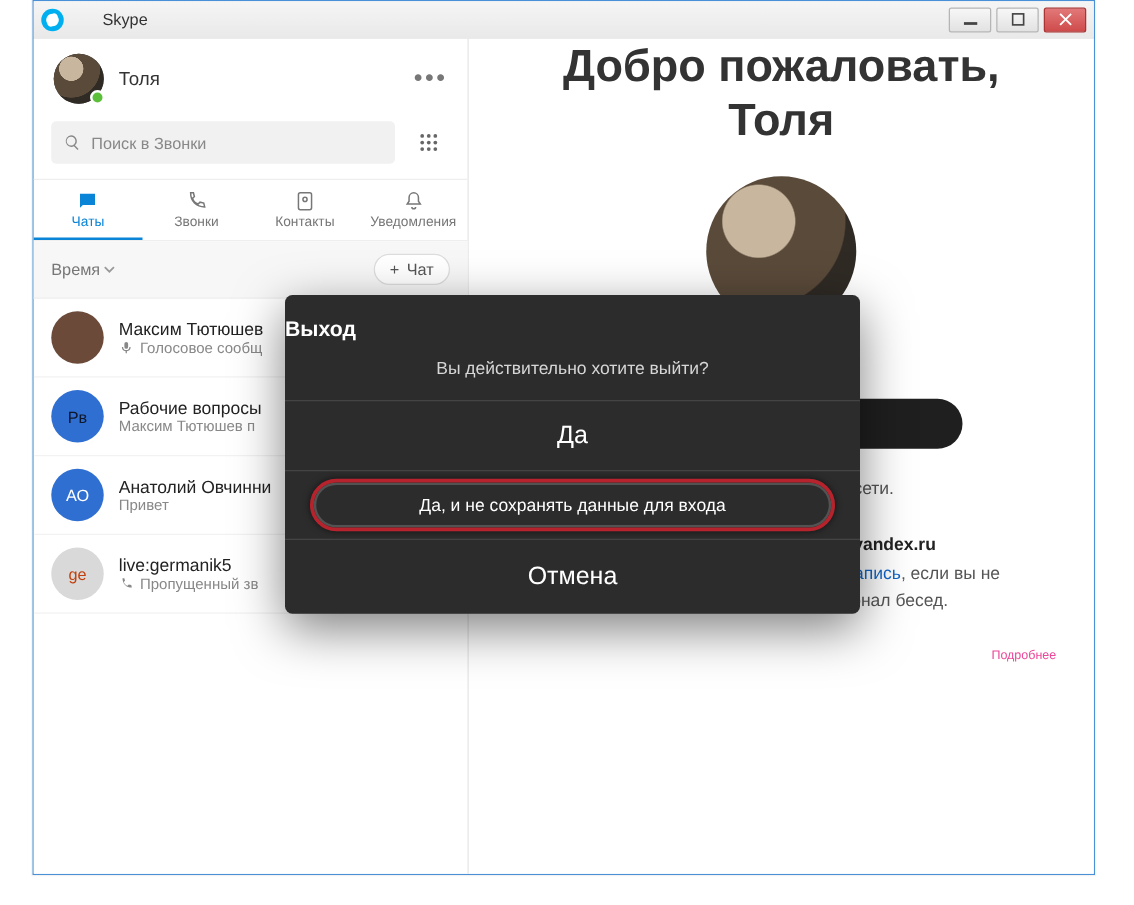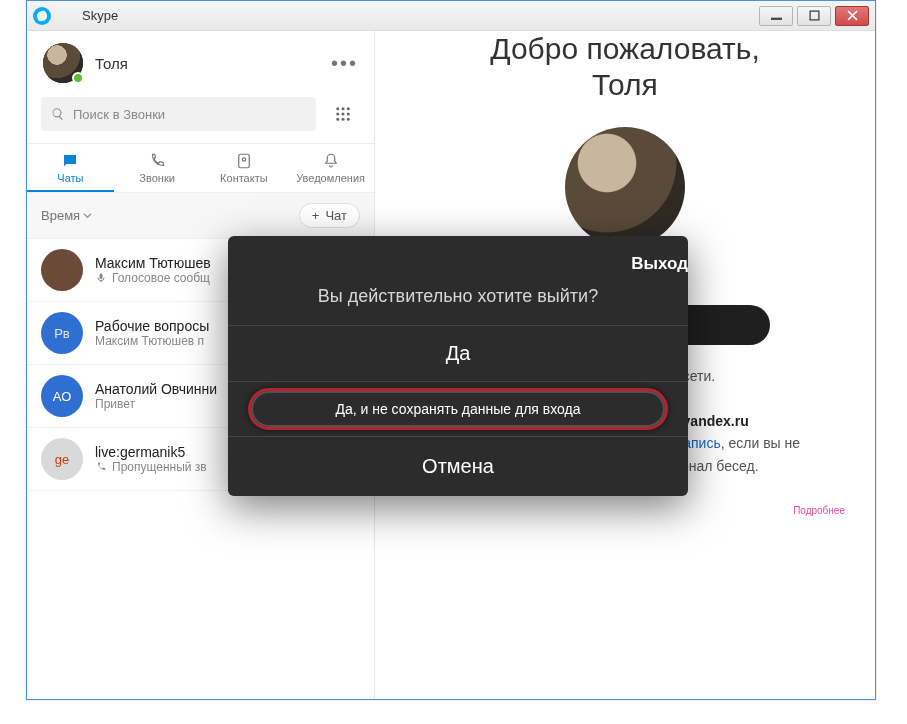--- a/index.html
+++ b/index.html
@@ -43,34 +43,34 @@
   .list { flex:1; overflow:hidden;}
   .item { display:flex; align-items:center; padding:10px 14px; border-bottom:1px solid #f2f2f2; gap:12px; cursor:pointer;}
   .item-avatar { width:42px; height:42px; border-radius:50%; display:flex; align-items:center; justify-content:center; color:#fff; font-size:13px; flex-shrink:0;}
   .item-texts { overflow:hidden;}
   .item-title { font-size:14px; color:#222; white-space:nowrap; overflow:hidden; text-overflow:ellipsis;}
   .item-subtitle { font-size:12px; color:#888; display:flex; align-items:center; gap:5px; white-space:nowrap; overflow:hidden;}
   .item-subtitle svg { width:12px; height:12px; fill:#888; flex-shrink:0;}
 
   
   .main { flex:1; position:relative; padding:0 30px; text-align:center; color:#333; overflow:hidden;}
-  .welcome-title { font-size:30px; font-weight:400; margin-top:0; line-height:1.2;}
+  .welcome-title { font-size:36px; font-weight:700; margin-top:0; line-height:1.2;}
   .welcome-avatar { width:120px; height:120px; border-radius:50%; background:linear-gradient(135deg,#3a3a3a,#6a6a6a); margin:24px auto 18px; overflow:hidden;}
   .plan-row { display:flex; align-items:center; justify-content:center; gap:16px; color:#666; font-size:14px;}
   .plan-row .chk { width:22px; height:22px; color:#888;}
   .dark-btn-back { width:290px; height:40px; border-radius:22px; background:#1f1f1f; margin:18px auto 20px;}
   .info-text { font-size:14px; color:#555; line-height:1.6; max-width:380px; margin:0 auto;}
   .info-text .link { color:#1367c9; cursor:pointer;}
   .info-text .bold { font-weight:700; color:#222;}
   .more-link { display:block; margin-top:28px; color:#ec4899; font-size:10px; cursor:pointer;text-align:right;}
 
   
   .modal { position:absolute; top:236px; left:228px; width:460px; background:#2c2c2c; color:#fff; border-radius:6px; box-shadow:0 12px 40px rgba(0,0,0,.5); overflow:hidden; z-index:50;}
-  .modal-title { text-align:right; font-size:17px; font-weight:600; padding:18px 0 12px;}
-  .modal-sub { text-align:center; font-size:18px; color:#d6d6d6; padding-bottom:18px; border-bottom:1px solid #444;}
+  .modal-title { text-align:left; font-size:17px; font-weight:600; padding:18px 0 12px;}
+  .modal-sub { text-align:center; font-size:14px; color:#d6d6d6; padding-bottom:18px; border-bottom:1px solid #444;}
   .modal-btn { text-align:center; font-size:20px; padding:16px 0; border-bottom:1px solid #444; cursor:pointer;}
   .modal-btn:last-child { border-bottom:none; padding:18px 0;}
   .highlight-wrap { padding:6px 20px; border-bottom:1px solid #444; position:relative;}
   .highlight-btn { border:3px solid #b6232c; border-radius:24px; padding:10px 0; text-align:center; font-size:14px; cursor:pointer; box-shadow:0 0 0 2px rgba(255,255,255,.18) inset, 0 0 6px rgba(0,0,0,.6);}
 
   .av-photo { background: radial-gradient(circle at 35% 30%, #c8b79e 0 25%, #5a4a3a 26% 60%, #2f2a24 61% 100%);}
 </style>
 </head>
 <body>
 
@@ -185,21 +185,21 @@
     <div class="item-title">Максим Тютюшев</div>
     <div class="item-subtitle">
                 <svg viewBox="0 0 24 24">
                   <path d="M12 14a3 3 0 003-3V6a3 3 0 00-6 0v5a3 3 0 003 3zm5-3a5 5 0 01-10 0H5a7 7 0 006 6.9V21h2v-3.1A7 7 0 0019 11z"></path>
                 </svg>
                 <span>Голосовое сообщ</span>
               </div>
   </div>
           </div>
           <div class="item">
-            <div class="item-avatar " style="background:#2f6fd1;color:#e5e5e5">Рв</div>
+            <div class="item-avatar " style="background:#2f6fd1;color:#0f172a">Рв</div>
   <div class="item-texts">
     <div class="item-title">Рабочие вопросы</div>
     <div class="item-subtitle">
                 <span>Максим Тютюшев п</span>
               </div>
   </div>
           </div>
           <div class="item">
             <div class="item-avatar " style="background:#2f6fd1;color:#fff">АО</div>
   <div class="item-texts">

